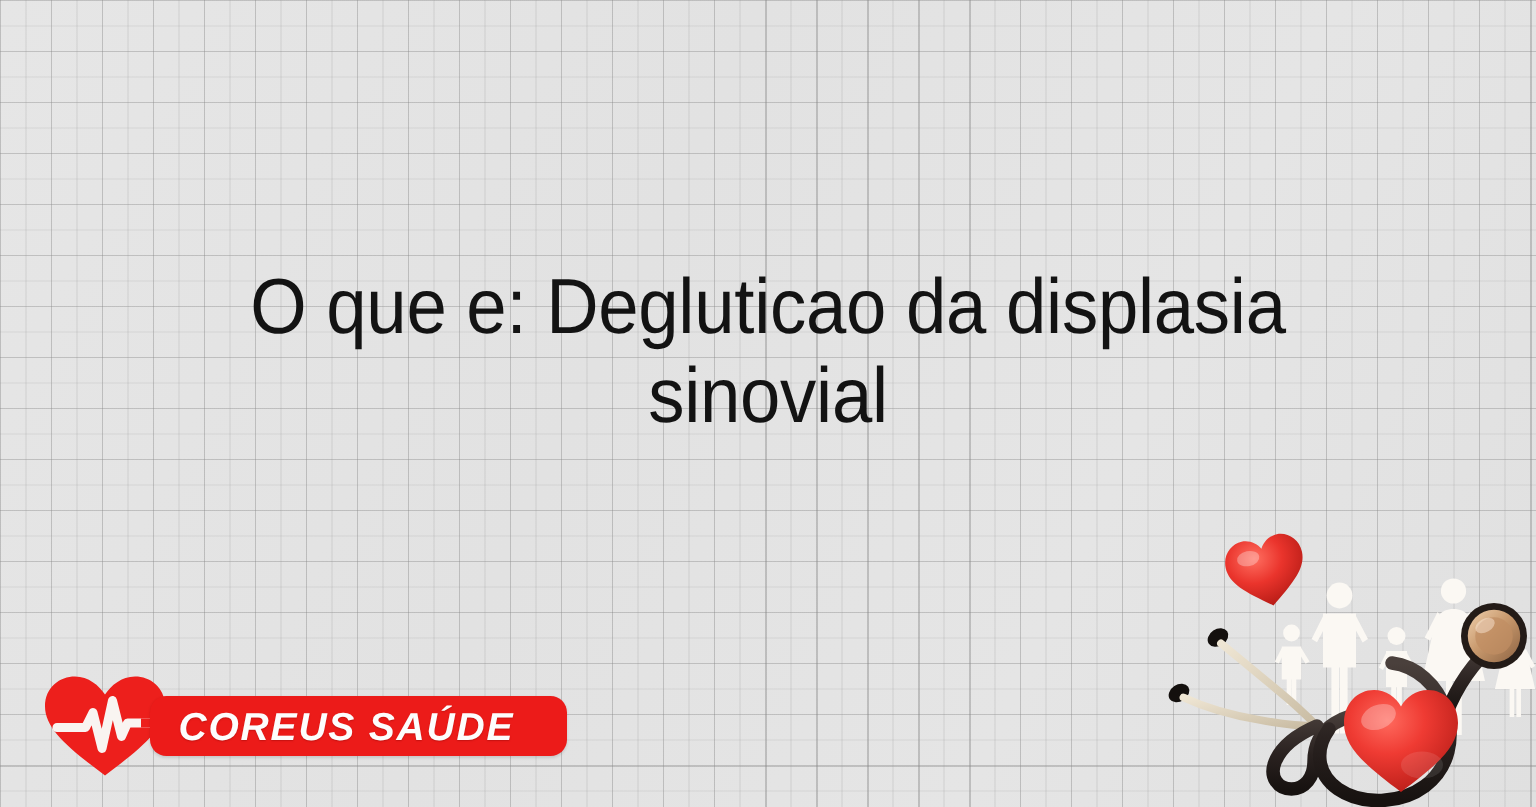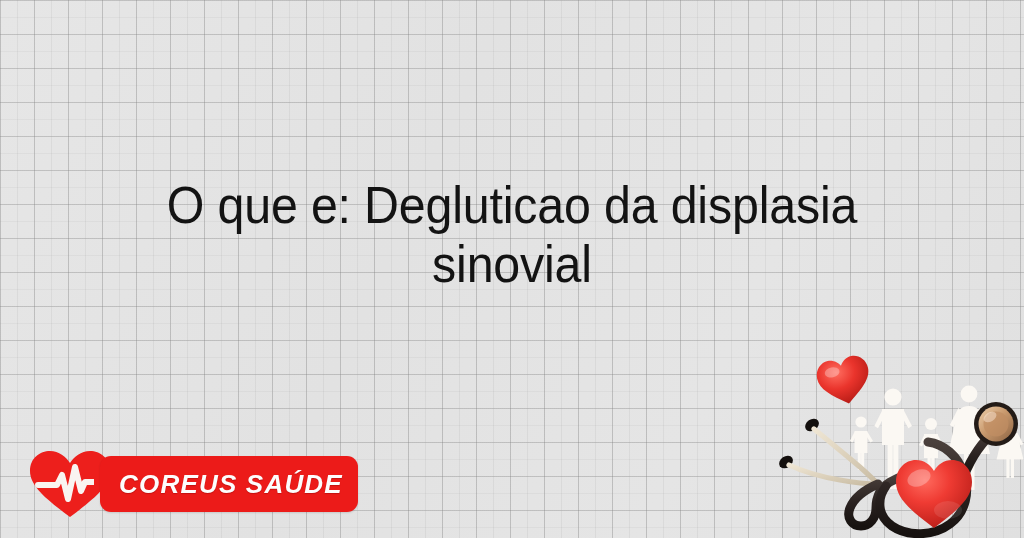--- a/index.html
+++ b/index.html
@@ -68,26 +68,26 @@
   #brand-mark {
     position: relative;
     width: 84px;
     height: 70px;
     flex: 0 0 auto;
   }
   #brand-mark svg { display: block; }
   #brand-wordmark-plate {
     position: relative;
     margin-left: -12px;
-    height: 56px;
+    height: 40px;
     border-radius: 11px;
     background: #ec1b19;
     display: flex;
     align-items: center;
-    padding: 0 15px 0 19px;
+    padding: 0 35px 0 19px;
     box-shadow: 0 1px 2px rgba(0,0,0,0.12);
   }
   #brand-wordmark {
     font-family: "Liberation Sans Narrow", "Liberation Sans", "DejaVu Sans", sans-serif;
     font-style: italic;
     font-weight: bold;
     font-size: 26px;
     letter-spacing: 1.2px;
     color: #fdfdfd;
     white-space: nowrap;

